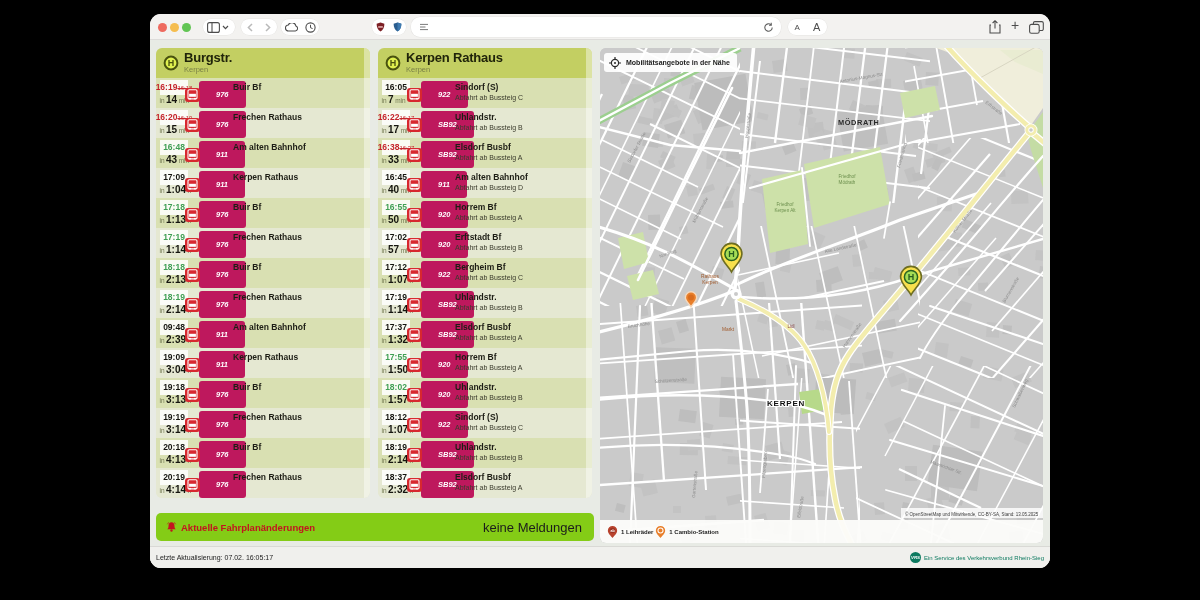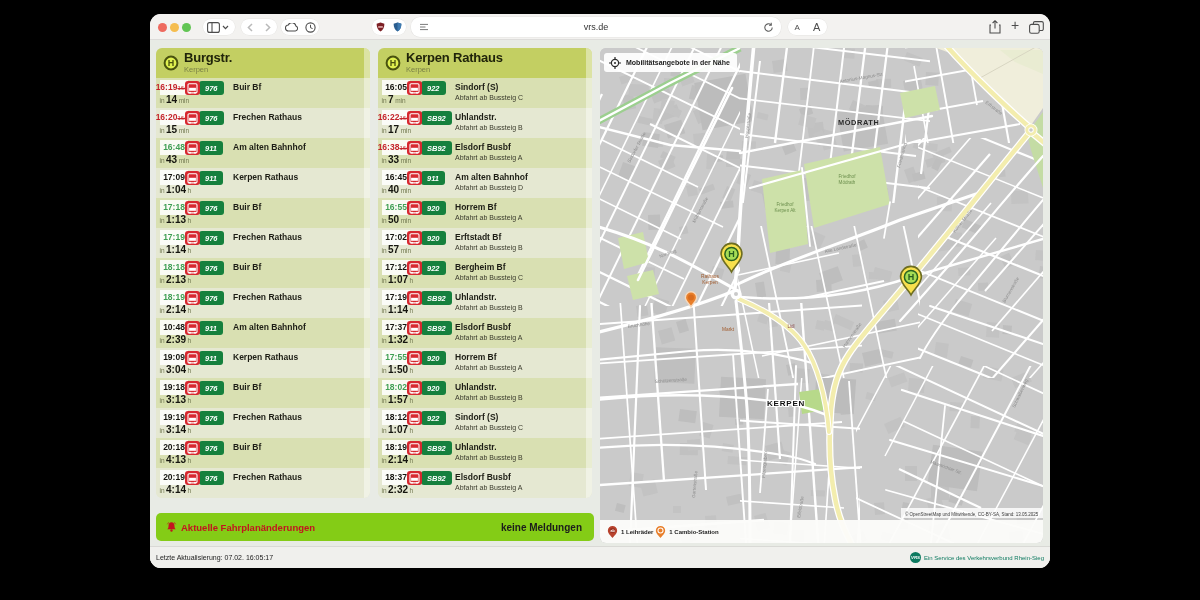--- a/index.html
+++ b/index.html
@@ -19,32 +19,32 @@
 .row.even {background:#e5e8d2}
 .chip {position:absolute;left:4px;top:2px;width:28px;height:15px;background:rgba(255,255,255,0.85);border-radius:0;display:flex;flex-direction:row;justify-content:center;align-items:center}
 .t {font-size:8.5px;font-weight:bold;line-height:8.5px}
 .old {font-size:6px;line-height:6px;color:#c4242b;text-decoration:line-through;margin-top:0.5px}
 .red {color:#c4242b} .green {color:#3f9e53} .blk {color:#15150f}
 .due {position:absolute;left:2px;top:16px;display:flex;align-items:baseline;white-space:nowrap}
 .due span {font-size:6.5px;color:#70774e;margin:0 1.5px}
 .due b {font-size:10px;color:#15150f}
 .veh {position:absolute;left:29px;top:3px;display:flex;align-items:center}
 .bus {width:15px;height:14px;background:#d7282f;border-radius:3px;display:flex;align-items:center;justify-content:center;position:relative;z-index:1}
-.line {height:14px;margin-left:-1px;background:#15803d;border-radius:3px;color:#fff;font-size:7.5px;font-weight:bold;font-style:italic;display:flex;align-items:center;justify-content:center;padding:0 6px;min-width:13px}
+.line {height:27px;margin-left:-1px;background:#be185d;border-radius:3px;color:#fff;font-size:7.5px;font-weight:bold;font-style:italic;display:flex;align-items:center;justify-content:center;padding:0 17px;min-width:13px}
 .dest {position:absolute;left:77px;top:4px;font-size:8.5px;font-weight:bold;color:#1d1d15;line-height:10px}
 .sub {font-weight:normal;font-size:7px;color:#3a3a2c;margin-top:2px;line-height:7px}
 .gutter {position:absolute;top:0;right:0;width:6px;height:100%;background:rgba(255,255,255,0.42)}
 .map {position:absolute;left:450px;top:8px;width:443px;height:495px;border-radius:6px;overflow:hidden;background:#cacaca}
 .mapchip {position:absolute;left:4px;top:5px;height:19px;background:rgba(255,255,255,0.93);border-radius:3px;display:flex;align-items:center;padding:0 7px 0 5px;font-size:7px;font-weight:bold;color:#1c1c1c}
 .mapchip svg {margin-right:5px}
 .mapbar {position:absolute;left:0;bottom:0;width:100%;height:23px;background:rgba(252,252,250,0.95);display:flex;align-items:center;padding-left:7px}
 .mapbar .lbl {font-size:6px;font-weight:bold;color:#222;margin-left:3px}
 .meld {position:absolute;left:6px;top:473px;width:438px;height:28px;background:#84cc16;border-radius:5px;display:flex;align-items:center;padding:0 12px 0 10px}
 .meld .txt {font-size:9.5px;font-weight:bold;color:#c2151f;margin-left:4px}
-.meld .right {margin-left:auto;font-size:10px;font-weight:bold;color:#1c1c1c}
+.meld .right {margin-left:auto;font-size:13px;font-weight:normal;color:#1c1c1c}
 .status {position:absolute;left:0;top:506px;width:100%;height:22px;background:#f0f0ed;border-top:1px solid #d9d9d5;display:flex;align-items:center;padding:0 6px}
 .status .l {font-size:7px;color:#222}
 .status .r {margin-left:auto;display:flex;align-items:center;font-size:6px;color:#0d7a60}
 .status .r svg {margin-right:3px}
 </style></head>
 <body>
 <div class="win">
 
 <div class="toolbar">
   <div class="dot" style="left:8px;background:#ee6a5f"></div>
@@ -87,21 +87,20 @@
         </svg>
   </div>
   <div class="addr">
     <svg width="8" height="8" viewBox="0 0 8 8" style="position:absolute;left:9px;top:6px">
           <g stroke="#7a7a7a" stroke-width="1">
             <line x1="0" y1="1.4" x2="8" y2="1.4"></line>
             <line x1="0" y1="4" x2="5.5" y2="4"></line>
             <line x1="0" y1="6.6" x2="8" y2="6.6"></line>
           </g>
         </svg>
-    <span>vrs.de</span>
     <svg width="11" height="11" viewBox="0 0 11 11" style="position:absolute;right:7px;top:4.5px">
           <path d="M9.2,5.5 a3.7,3.7 0 1 1 -1.2,-2.7" fill="none" stroke="#5f5f5f" stroke-width="1.1"></path>
           <path d="M8.2,0.8 L8.3,3.1 L6,3.2" fill="none" stroke="#5f5f5f" stroke-width="1.1"></path>
         </svg>
   </div>
   <div class="pill" style="left:638px;width:39px;justify-content:space-around;color:#4d4d4d">
     <span style="font-size:8px">A</span>
         <span style="font-size:11px">A</span>
   </div>
   <svg width="12" height="14" viewBox="0 0 12 14" style="position:absolute;left:839px;top:6px">
@@ -298,21 +297,21 @@
                 <circle cx="3" cy="9.7" r="0.9" fill="#fff"></circle>
                 <circle cx="8" cy="9.7" r="0.9" fill="#fff"></circle>
               </svg>
             </div>
             <div class="line">976</div>
           </div>
           <div class="dest">Frechen Rathaus</div>
         </div>
         <div class="row odd">
           <div class="chip">
-            <div class="t blk">10:48</div>
+            <div class="t blk">09:48</div>
           </div>
           <div class="due">
             <span>in</span>
             <b>2:39</b>
             <span>h</span>
           </div>
           <div class="veh">
             <div class="bus">
               <svg width="11" height="11" viewBox="0 0 11 11">
                 <rect x="1" y="0.7" width="9" height="9.2" rx="1.2" fill="none" stroke="#fff" stroke-width="1.1"></rect>

